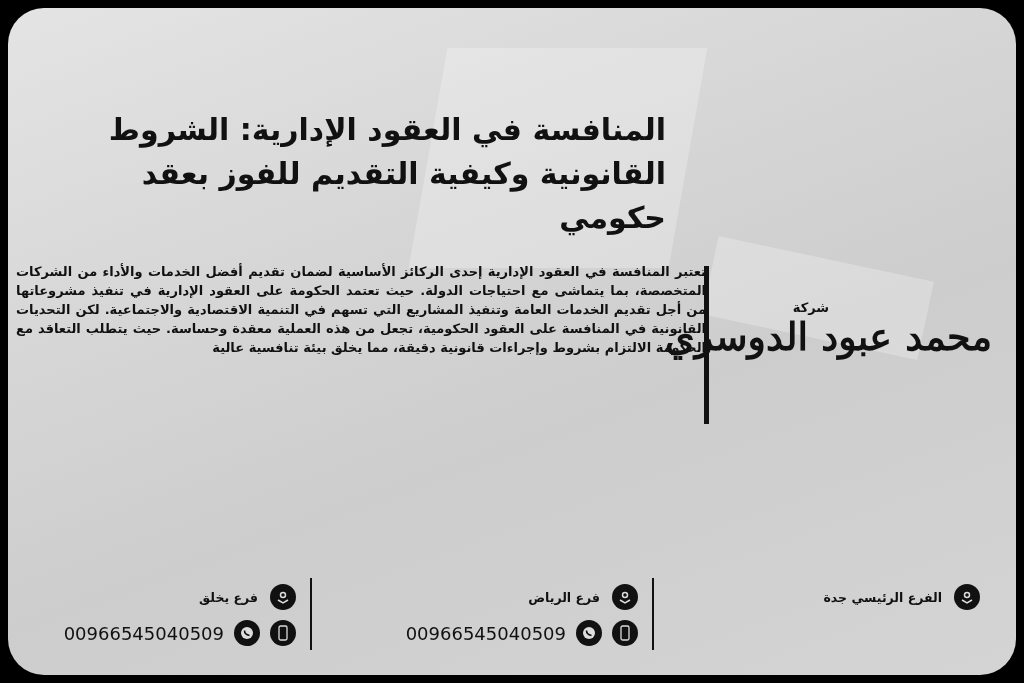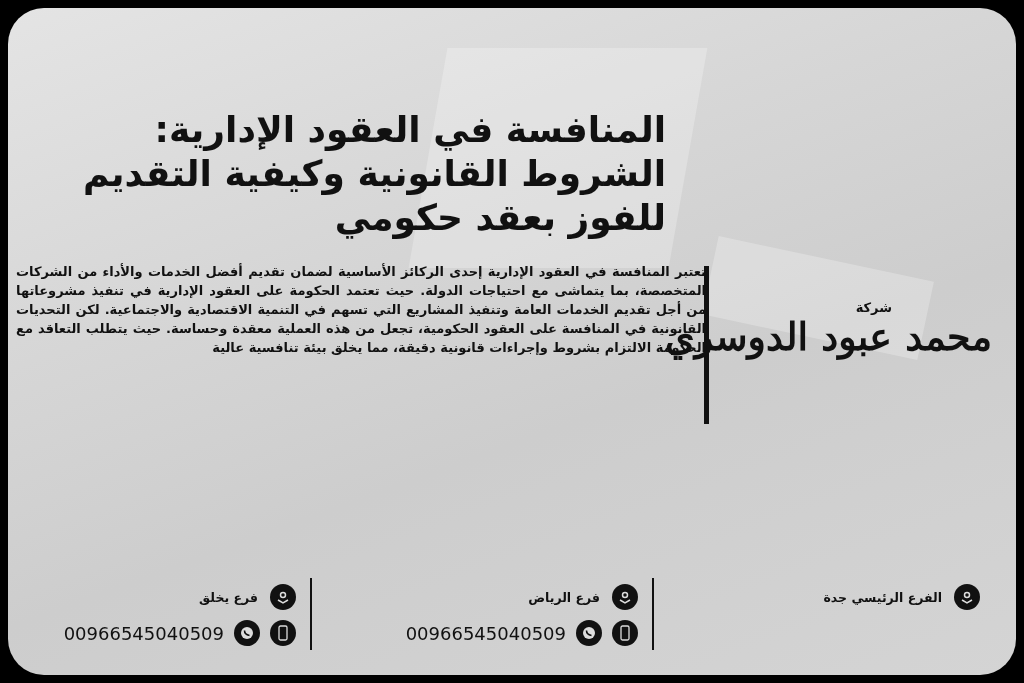--- a/index.html
+++ b/index.html
@@ -1,24 +1,24 @@
 <!DOCTYPE html>
 <html><head>
 <meta charset="utf-8">
 <style>
   html,body{margin:0;padding:0;}
   body{width:1024px;height:683px;background:#000;position:relative;overflow:hidden;font-family:"DejaVu Sans",sans-serif;}
   .card{position:absolute;left:8px;top:8px;width:1008px;height:667px;border-radius:36px;overflow:hidden;
     background:linear-gradient(160deg,#e4e4e4 0%,#d6d6d6 35%,#cdcdcd 60%,#d4d4d4 100%);}
   .bg-shape{position:absolute;background:rgba(255,255,255,0.25);}
-  .title{position:absolute;right:350px;top:100px;width:640px;direction:rtl;text-align:right;font-weight:bold;font-size:36px;line-height:44px;color:#111;}
+  .title{position:absolute;right:350px;top:100px;width:640px;direction:rtl;text-align:right;font-weight:bold;font-size:30px;line-height:44px;color:#111;}
   .body-text{position:absolute;left:8px;top:254px;width:690px;direction:rtl;text-align:justify;text-align-last:right;font-weight:bold;font-size:13px;line-height:19px;color:#111;}
   .vbar{position:absolute;left:696px;top:258px;width:5px;height:158px;background:#111;}
   .logo{position:absolute;left:722px;top:292px;width:262px;text-align:center;direction:rtl;color:#111;}
-  .logo-prefix{font-size:13px;font-weight:bold;text-align:right;padding-right:100px;}
+  .logo-prefix{font-size:13px;font-weight:bold;padding-right:100px;}
   .logo-name{font-family:"DejaVu Serif",serif;font-size:38px;line-height:44px;font-weight:bold;white-space:nowrap;}
   .logo-sub{font-size:12.5px;font-weight:bold;margin-top:6px;}
   .branch{position:absolute;top:574px;height:68px;}
   .branch-row{display:flex;align-items:center;direction:rtl;height:30px;}
   .ico{width:26px;height:26px;border-radius:50%;background:#111;display:inline-flex;align-items:center;justify-content:center;flex-shrink:0;}
   .ico svg{display:block;}
   .branch-name{font-size:12.5px;font-weight:bold;color:#111;margin-right:12px;}
   .phone{font-size:18px;font-weight:normal;color:#111;margin-right:10px;direction:ltr;text-align:center;}
   .gap{width:10px;}
   .divider{position:absolute;top:570px;width:2px;height:72px;background:#111;}

